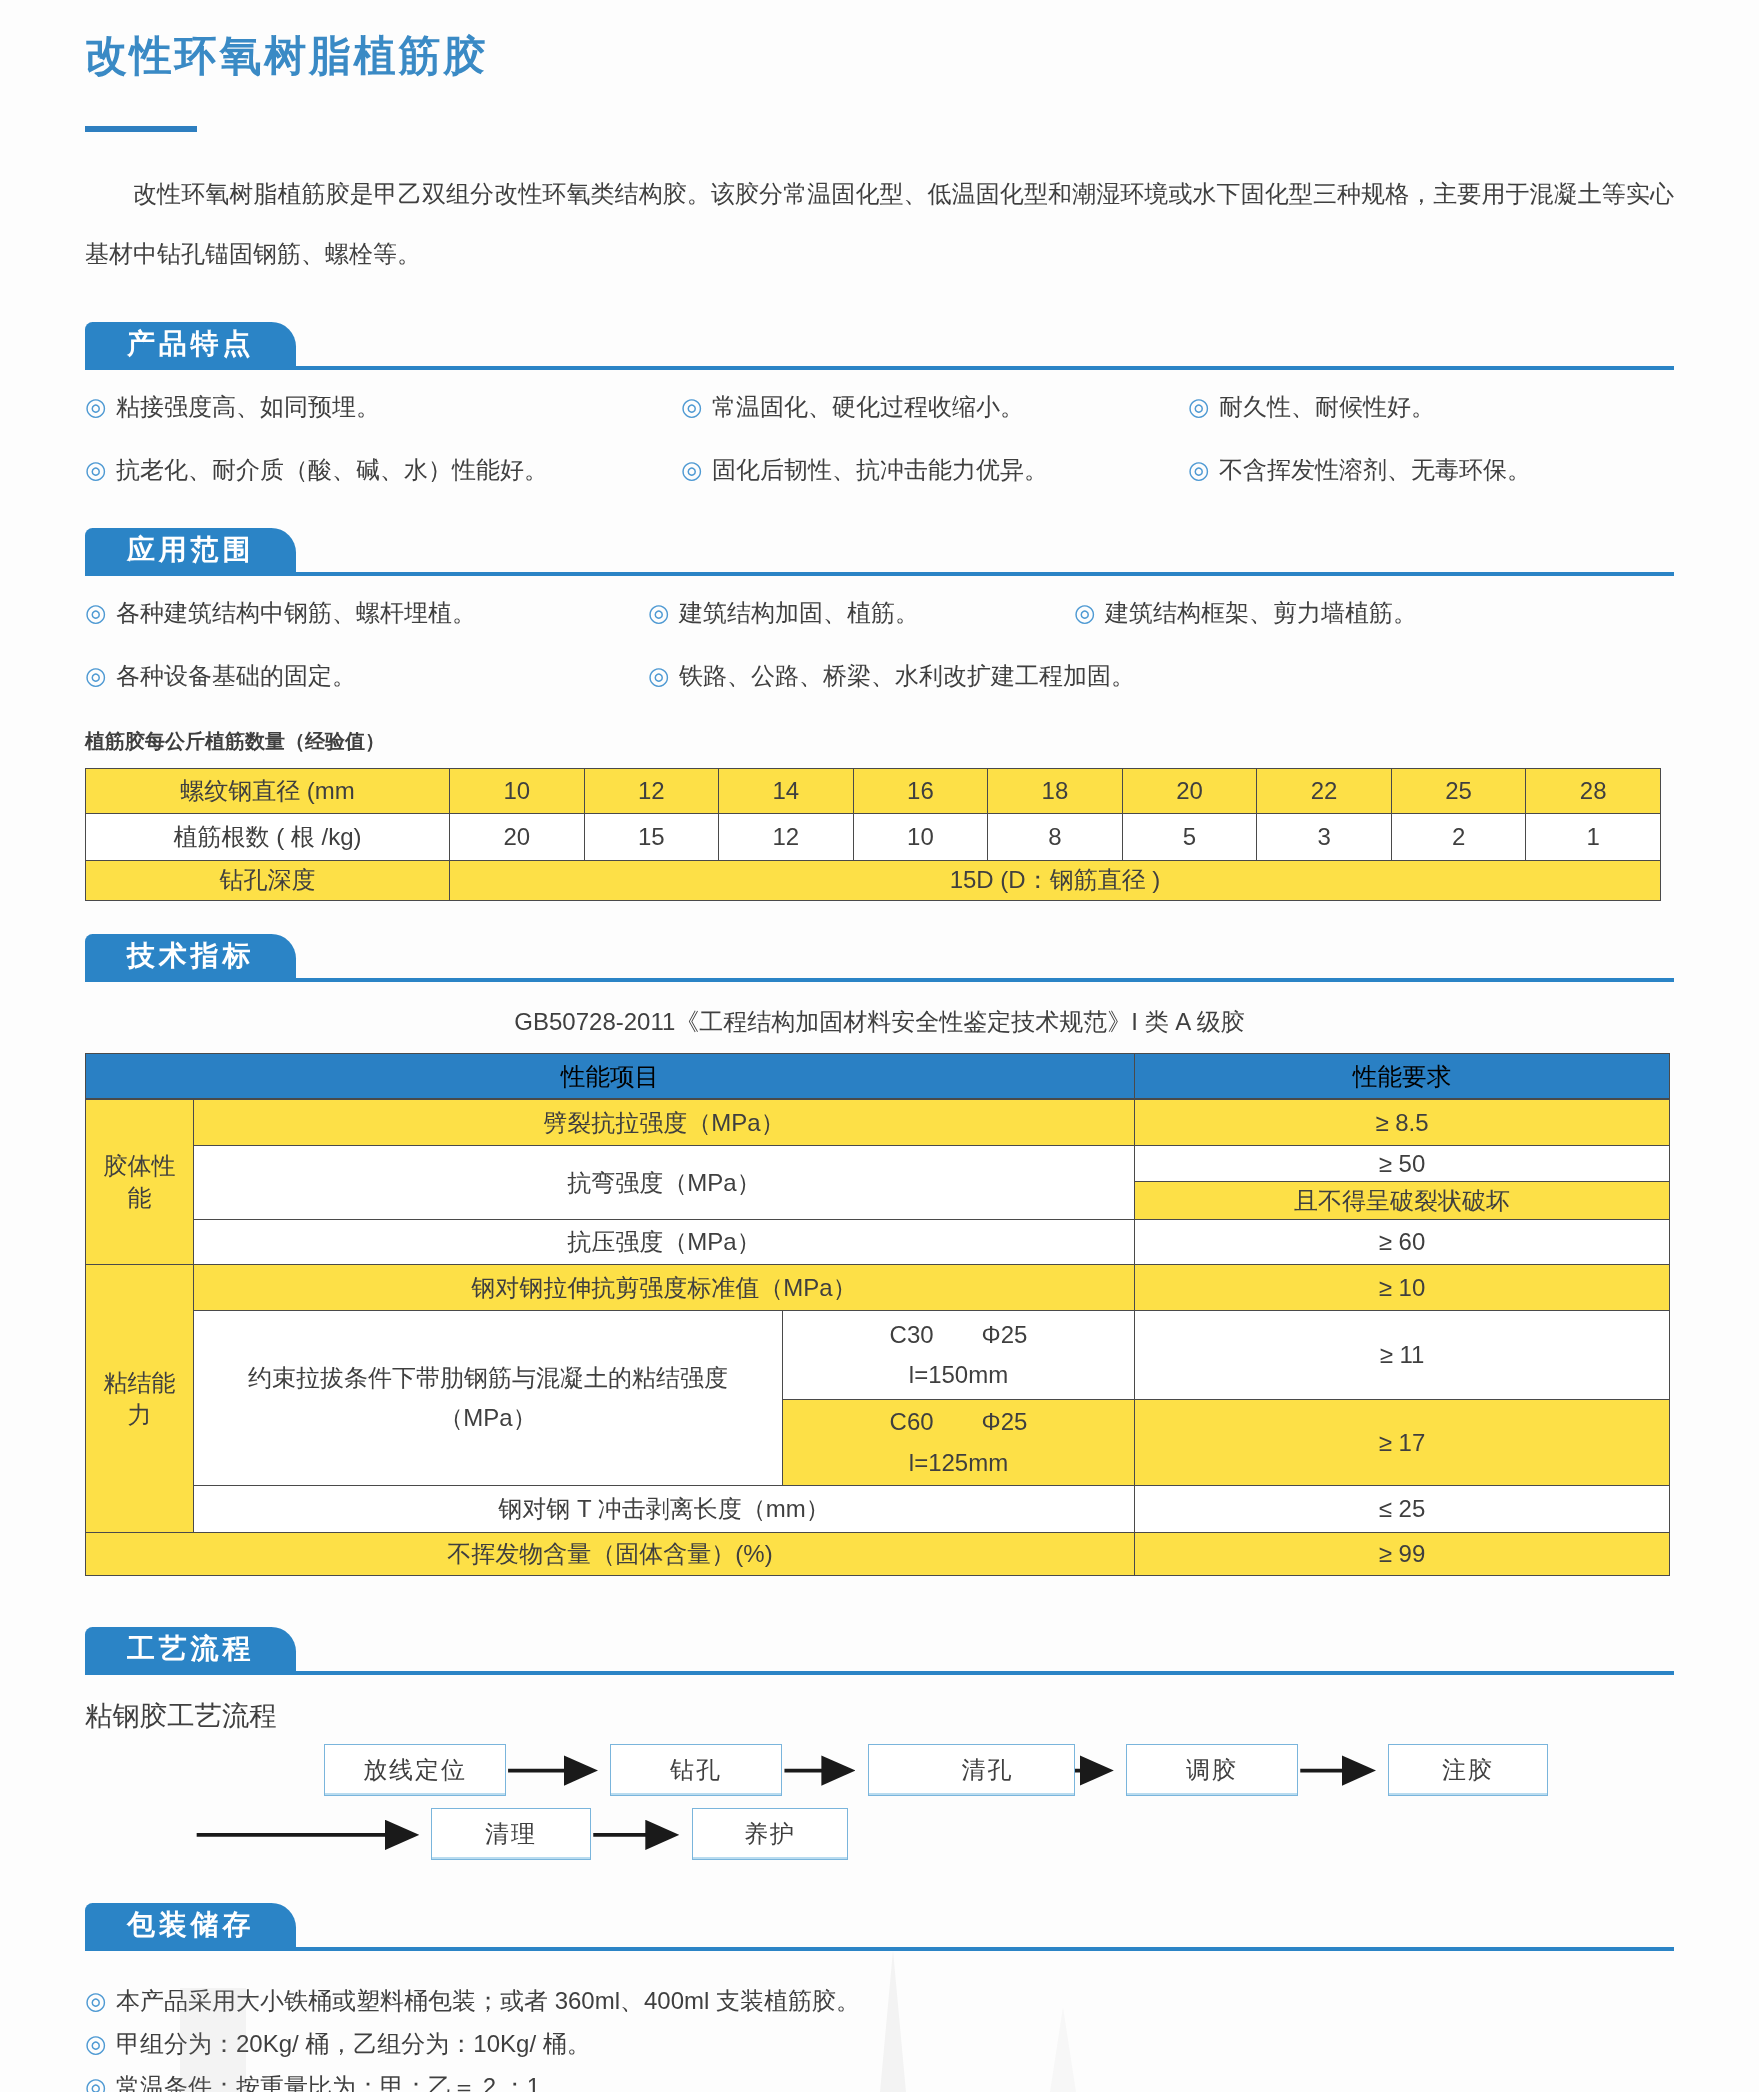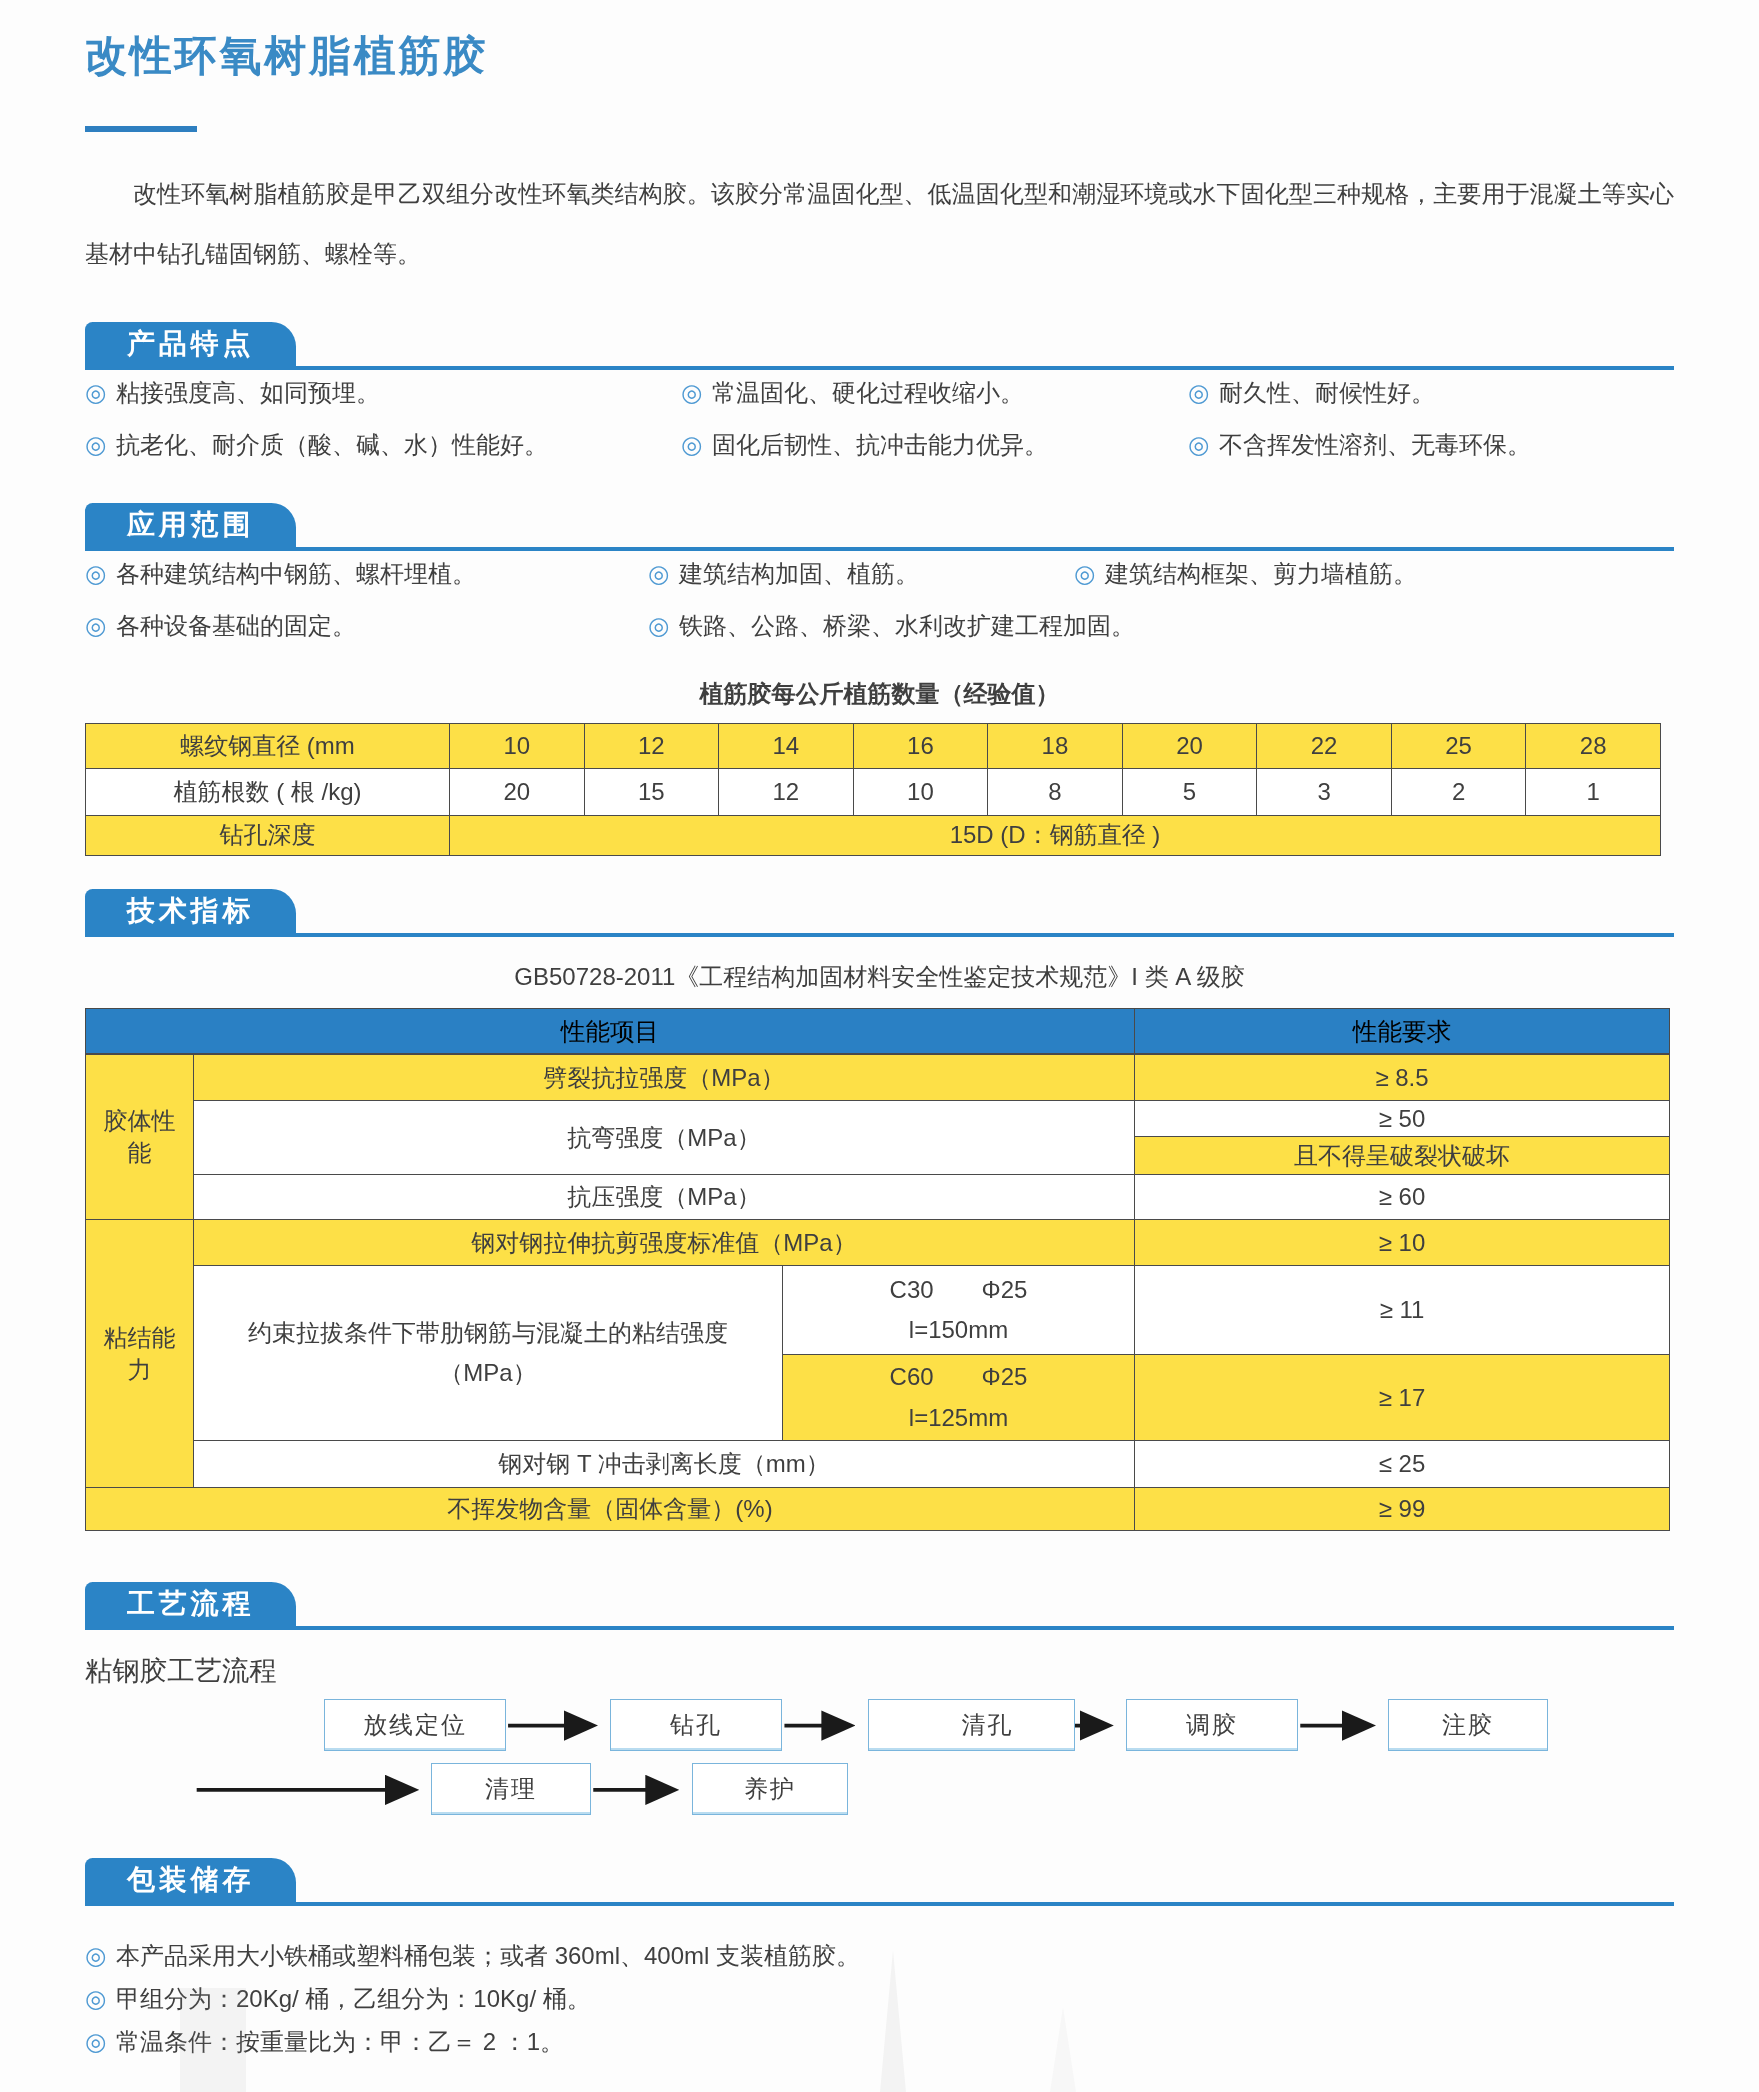--- a/index.html
+++ b/index.html
@@ -16,27 +16,27 @@
   .intro { margin:32px 0 0 0; font-size:24px; line-height:60px; text-indent:2em; text-align:justify; }
 
   .section-header { border-bottom:4.7px solid #2b84c6; height:44px; }
   .section-badge {
     display:inline-block; min-width:114px; text-align:center;
     background:#2b84c6; color:#ffffff; font-size:28px; font-weight:bold;
     letter-spacing:3.8px; line-height:44px; padding:0 42px;
     border-radius:7.6px 24.6px 0 0;
   }
 
-  .bullet-grid { display:grid; row-gap:20px; margin-top:7px; font-size:24px; }
+  .bullet-grid { display:grid; row-gap:31px; margin-top:21px; font-size:24px; }
   .grid-features { grid-template-columns:596px 507px 1fr; }
   .grid-apps { grid-template-columns:563px 426px 1fr; }
   .bullet-item { white-space:nowrap; }
   .bullet-glyph { color:#4f9ad3; margin-right:9.5px; font-size:24.6px; }
 
-  .table-title { margin-top:36px; font-size:24px; font-weight:bold;text-align:center; }
+  .table-title { margin-top:36px; font-size:20px; font-weight:bold; }
 
   table { border-collapse:collapse; table-layout:fixed; }
   td { border:0.9px solid #4a4a4a; border-top-width:1.9px; border-bottom-width:1.9px;
        text-align:center; font-size:24px; padding:0 5.7px; overflow:hidden; }
   .gray { background:#fde047; }
   .white { background:#ffffff; }
 
   .rebar-table { width:1576px; margin-top:13.2px; border:1.9px solid #3a3a3a; }
 
   .tech-caption { margin-top:24.6px; text-align:center; font-size:24px; }

